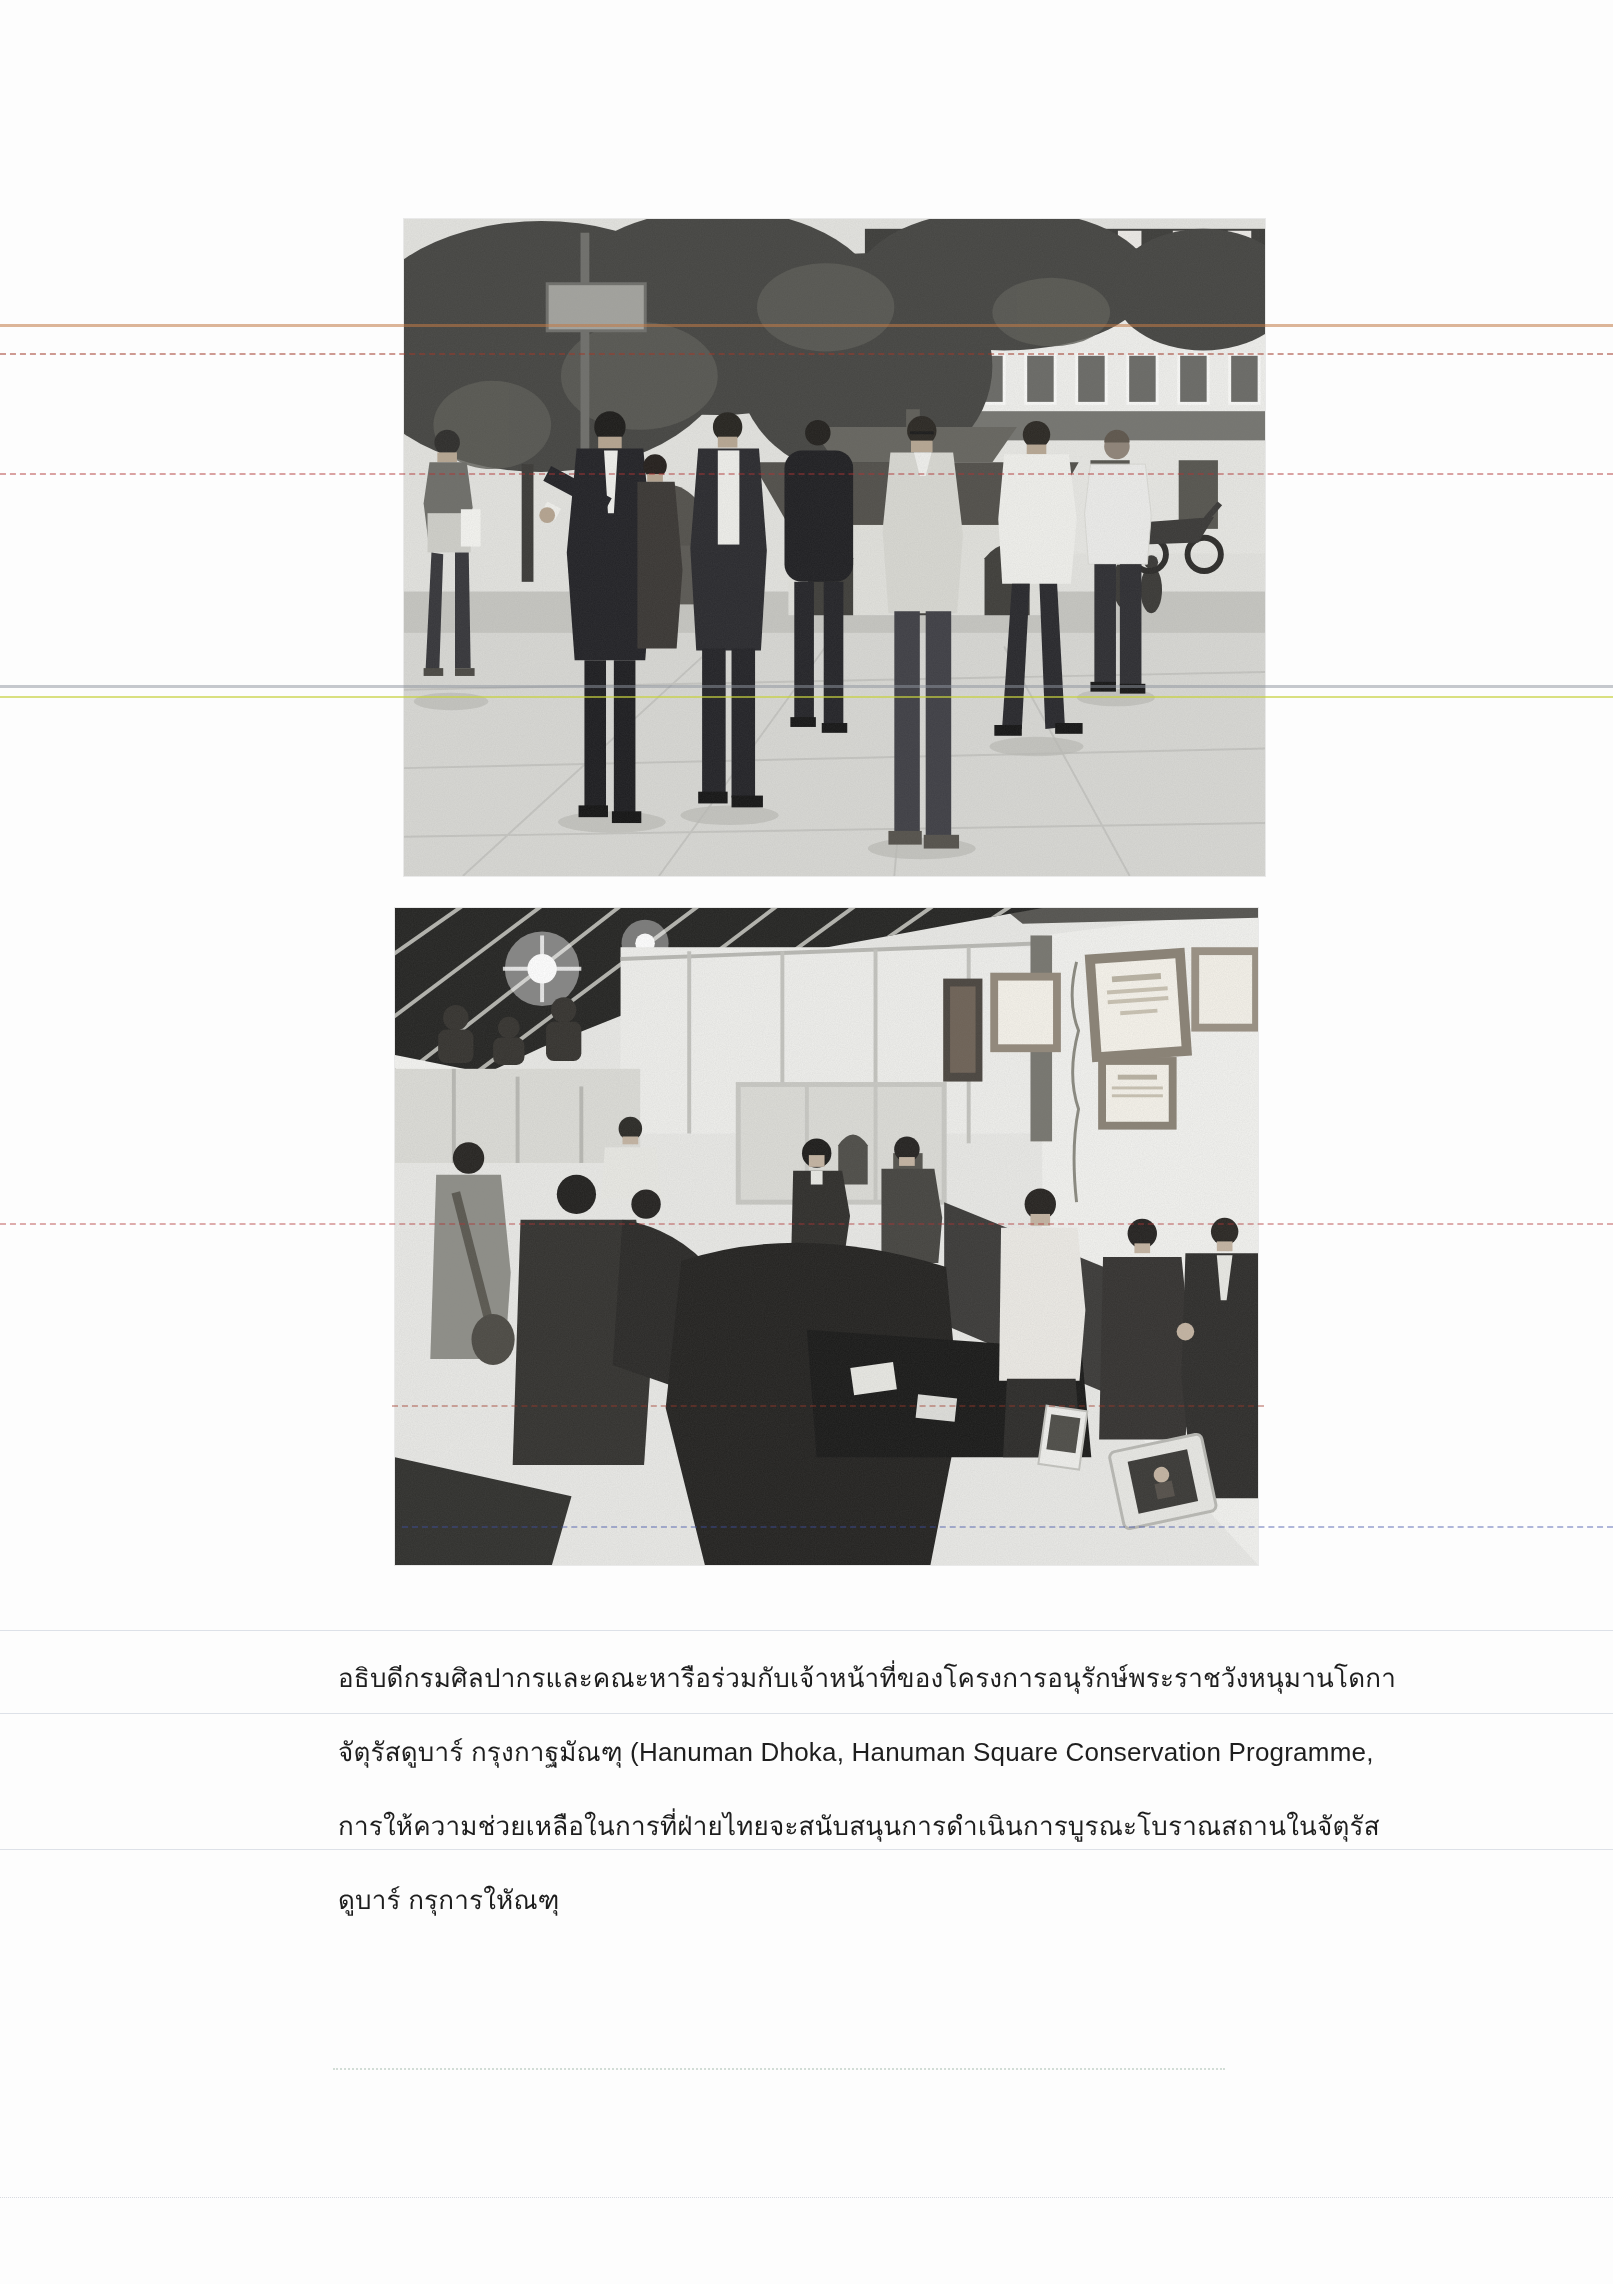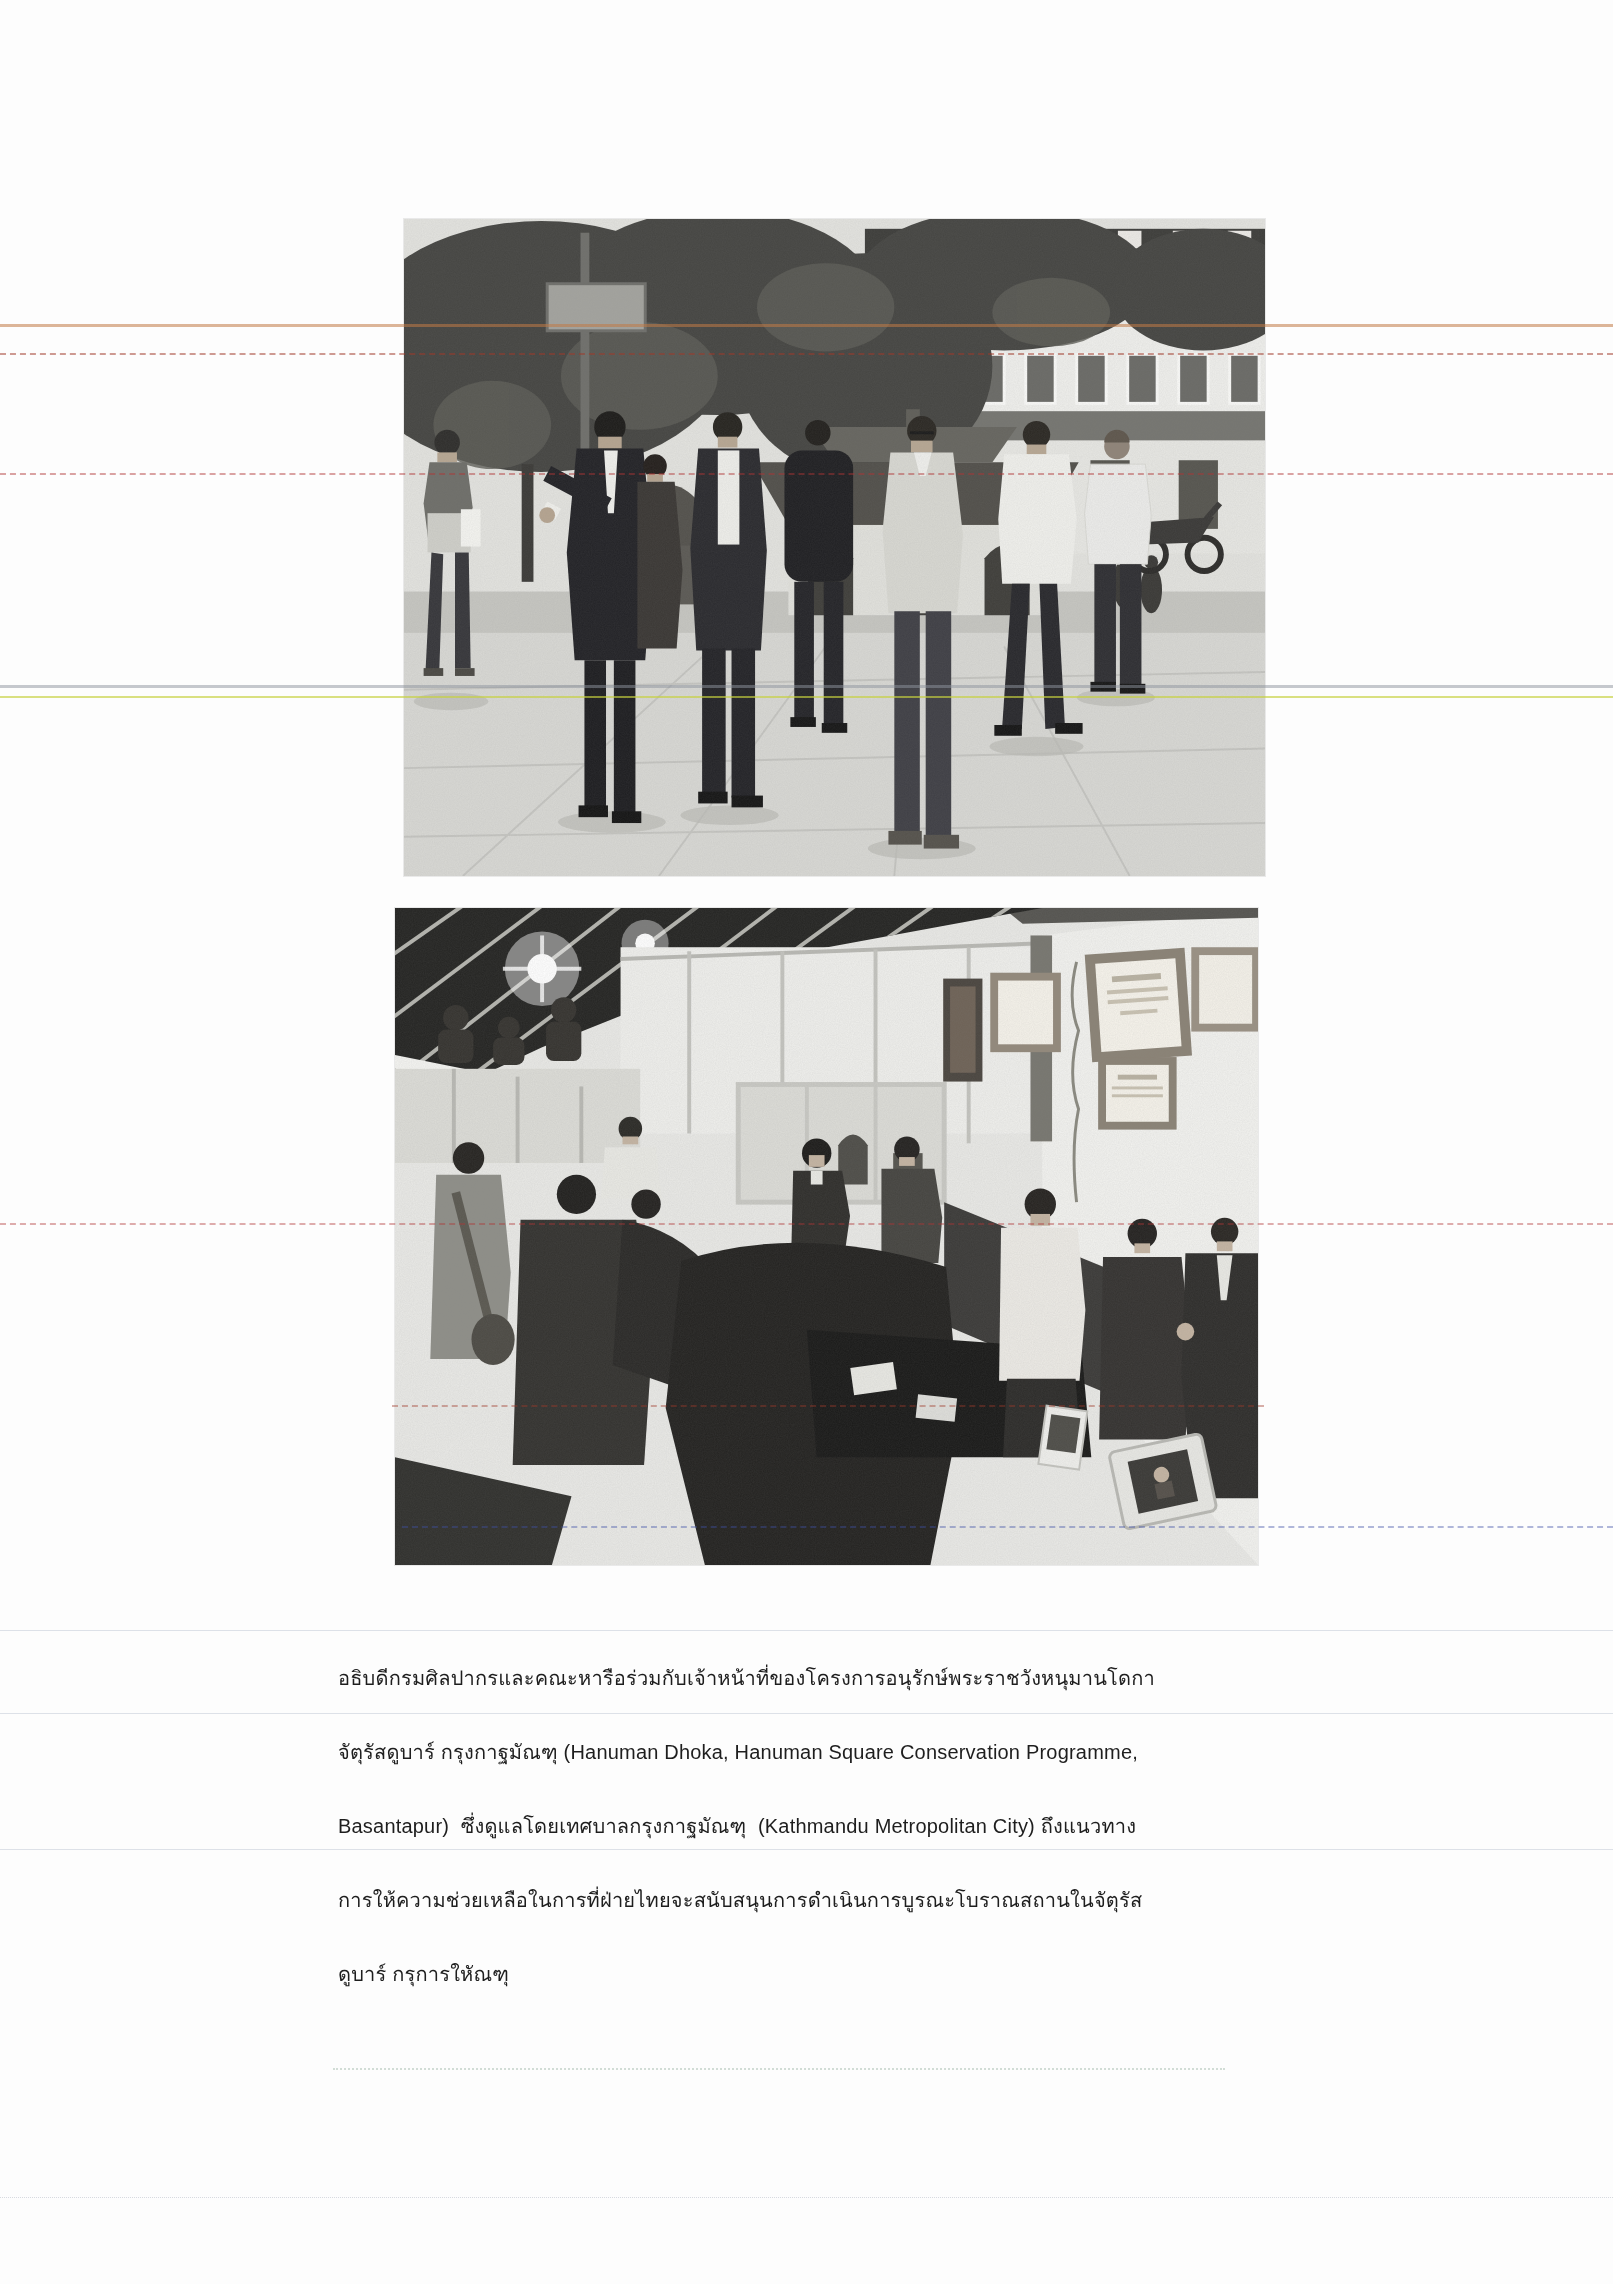--- a/index.html
+++ b/index.html
@@ -7,21 +7,21 @@
     position:relative;width:1613px;height:2285px;margin:0 auto;
     background:#fdfdfd;overflow:hidden;
     font-family:"Liberation Sans",sans-serif;
   }
   .photo{position:absolute;margin:0;padding:0;background:#e8e8e4;box-shadow:0 0 0 1px rgba(120,120,120,.15);}
   .photo svg{display:block;width:100%;height:100%;}
   #photo-1{left:404px;top:219px;width:861px;height:657px;}
   #photo-2{left:395px;top:908px;width:863px;height:657px;}
   .caption{
     position:absolute;left:338px;top:1641px;width:1076px;
-    font-size:20px;line-height:74px;color:#1e1e1e;letter-spacing:0.2px;
+    font-size:26px;line-height:74px;color:#1e1e1e;letter-spacing:0.2px;
   }
   .caption .line{white-space:pre-wrap;height:74px;}
   
   .artifact{position:absolute;left:0;width:100%;pointer-events:none;}
   .a-orange {top:324px;height:2.9px;background:#c17a45;opacity:.55;}
   .a-red1   {top:353px;height:0;border-top:2px dashed #a03a2a;opacity:.5;}
   .a-red2   {top:473px;height:0;border-top:2px dashed #b03535;opacity:.45;}
   .a-gray   {top:685px;height:2.9px;background:#8e949e;opacity:.5;}
   .a-yellow {top:696px;height:2px;background:#c6d13e;opacity:.65;}
   .a-red3   {top:1223px;height:0;border-top:2px dashed #b03535;opacity:.4;}
@@ -389,21 +389,20 @@
       </g>
 
       <polygon points="0,560 180,600 160,670 0,670" fill="#30302d"></polygon>
       <rect x="0" y="0" width="880" height="670" filter="url(#g2)"></rect>
     </svg>
   </figure>
 
   <div class="caption">
     <div class="line">อธิบดีกรมศิลปากรและคณะหารือร่วมกับเจ้าหน้าที่ของโครงการอนุรักษ์พระราชวังหนุมานโดกา</div>
     <div class="line">จัตุรัสดูบาร์ กรุงกาฐมัณฑุ (Hanuman Dhoka, Hanuman Square Conservation Programme,</div>
-    <div class="line">Basantapur)  ซึ่งดูแลโดยเทศบาลกรุงกาฐมัณฑุ  (Kathmandu Metropolitan City) ถึงแนวทาง</div>
     <div class="line">การให้ความช่วยเหลือในการที่ฝ่ายไทยจะสนับสนุนการดำเนินการบูรณะโบราณสถานในจัตุรัส</div>
     <div class="line">ดูบาร์ กรุการใหัณฑุ</div>
   </div>
 
   <div class="artifact a-orange"></div>
   <div class="artifact a-red1"></div>
   <div class="artifact a-red2"></div>
   <div class="artifact a-gray"></div>
   <div class="artifact a-yellow"></div>
   <div class="artifact a-red3"></div>

